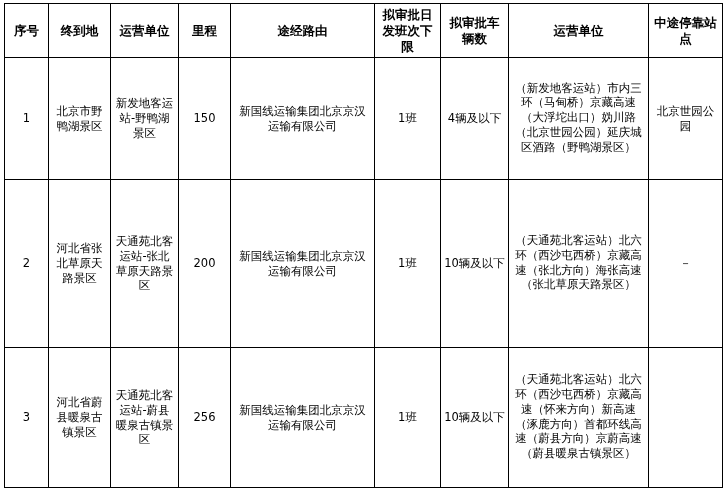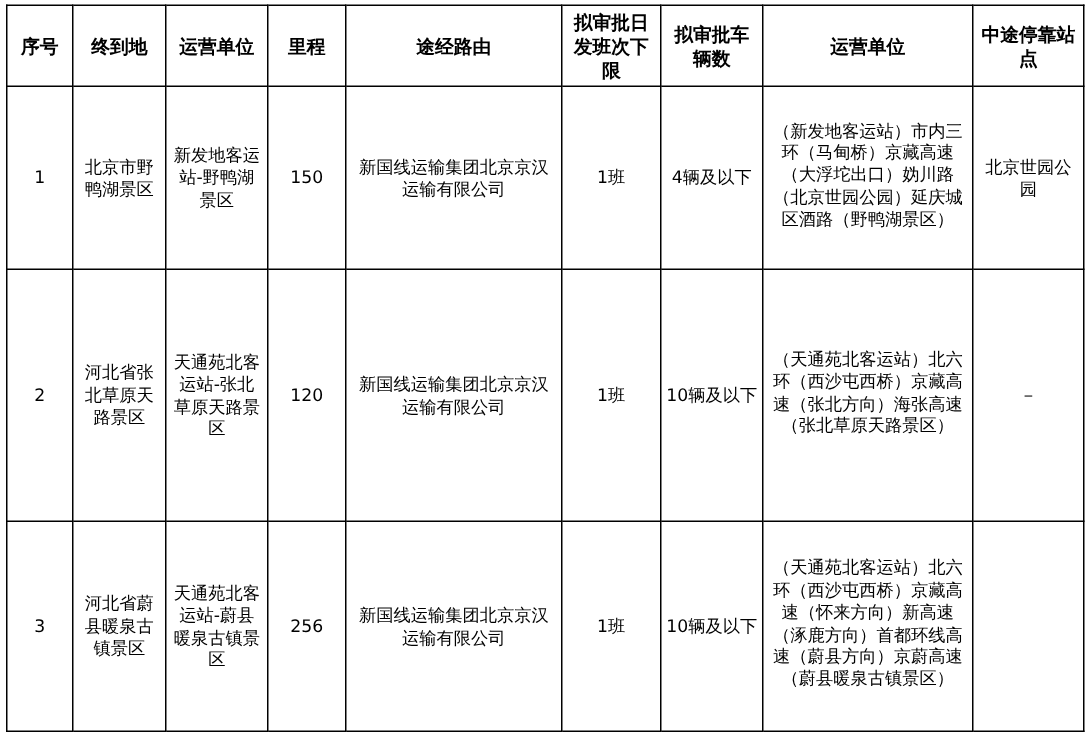--- a/index.html
+++ b/index.html
@@ -105,21 +105,21 @@
         <td class="cell-operator">新国线运输集团北京京汉运输有限公司</td>
         <td class="cell-shifts">1班</td>
         <td class="cell-vehicles">4辆及以下</td>
         <td class="cell-route">（新发地客运站）市内三环（马甸桥）京藏高速（大浮坨出口）妫川路（北京世园公园）延庆城区酒路（野鸭湖景区）</td>
         <td class="cell-stop">北京世园公园</td>
       </tr>
       <tr class="row2">
         <td class="cell-index">2</td>
         <td class="cell-dest">河北省张北草原天路景区</td>
         <td class="cell-line">天通苑北客运站-张北草原天路景区</td>
-        <td class="cell-mileage">120</td>
+        <td class="cell-mileage">200</td>
         <td class="cell-operator">新国线运输集团北京京汉运输有限公司</td>
         <td class="cell-shifts">1班</td>
         <td class="cell-vehicles">10辆及以下</td>
         <td class="cell-route">（天通苑北客运站）北六环（西沙屯西桥）京藏高速（张北方向）海张高速（张北草原天路景区）</td>
         <td class="cell-stop dash">－</td>
       </tr>
       <tr class="row3">
         <td class="cell-index">3</td>
         <td class="cell-dest">河北省蔚县暖泉古镇景区</td>
         <td class="cell-line">天通苑北客运站-蔚县暖泉古镇景区</td>

